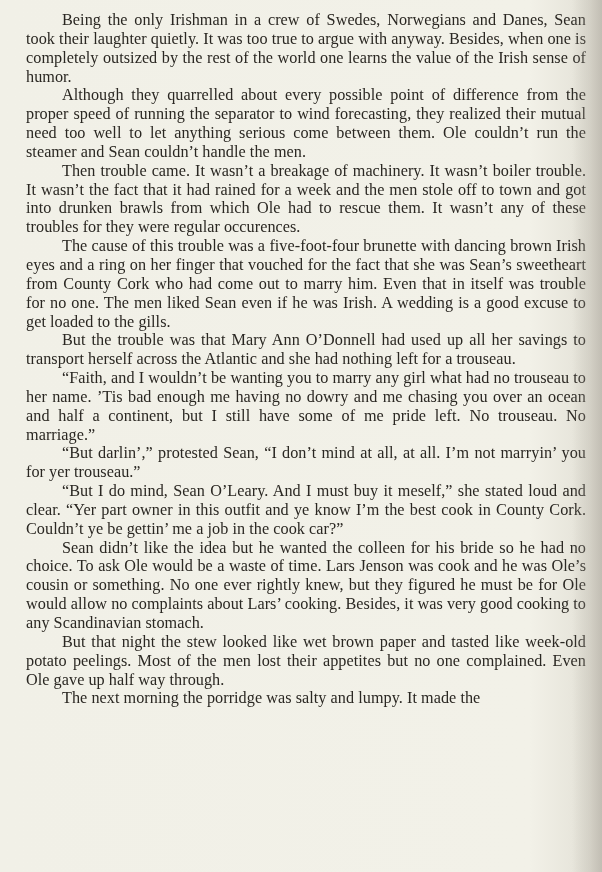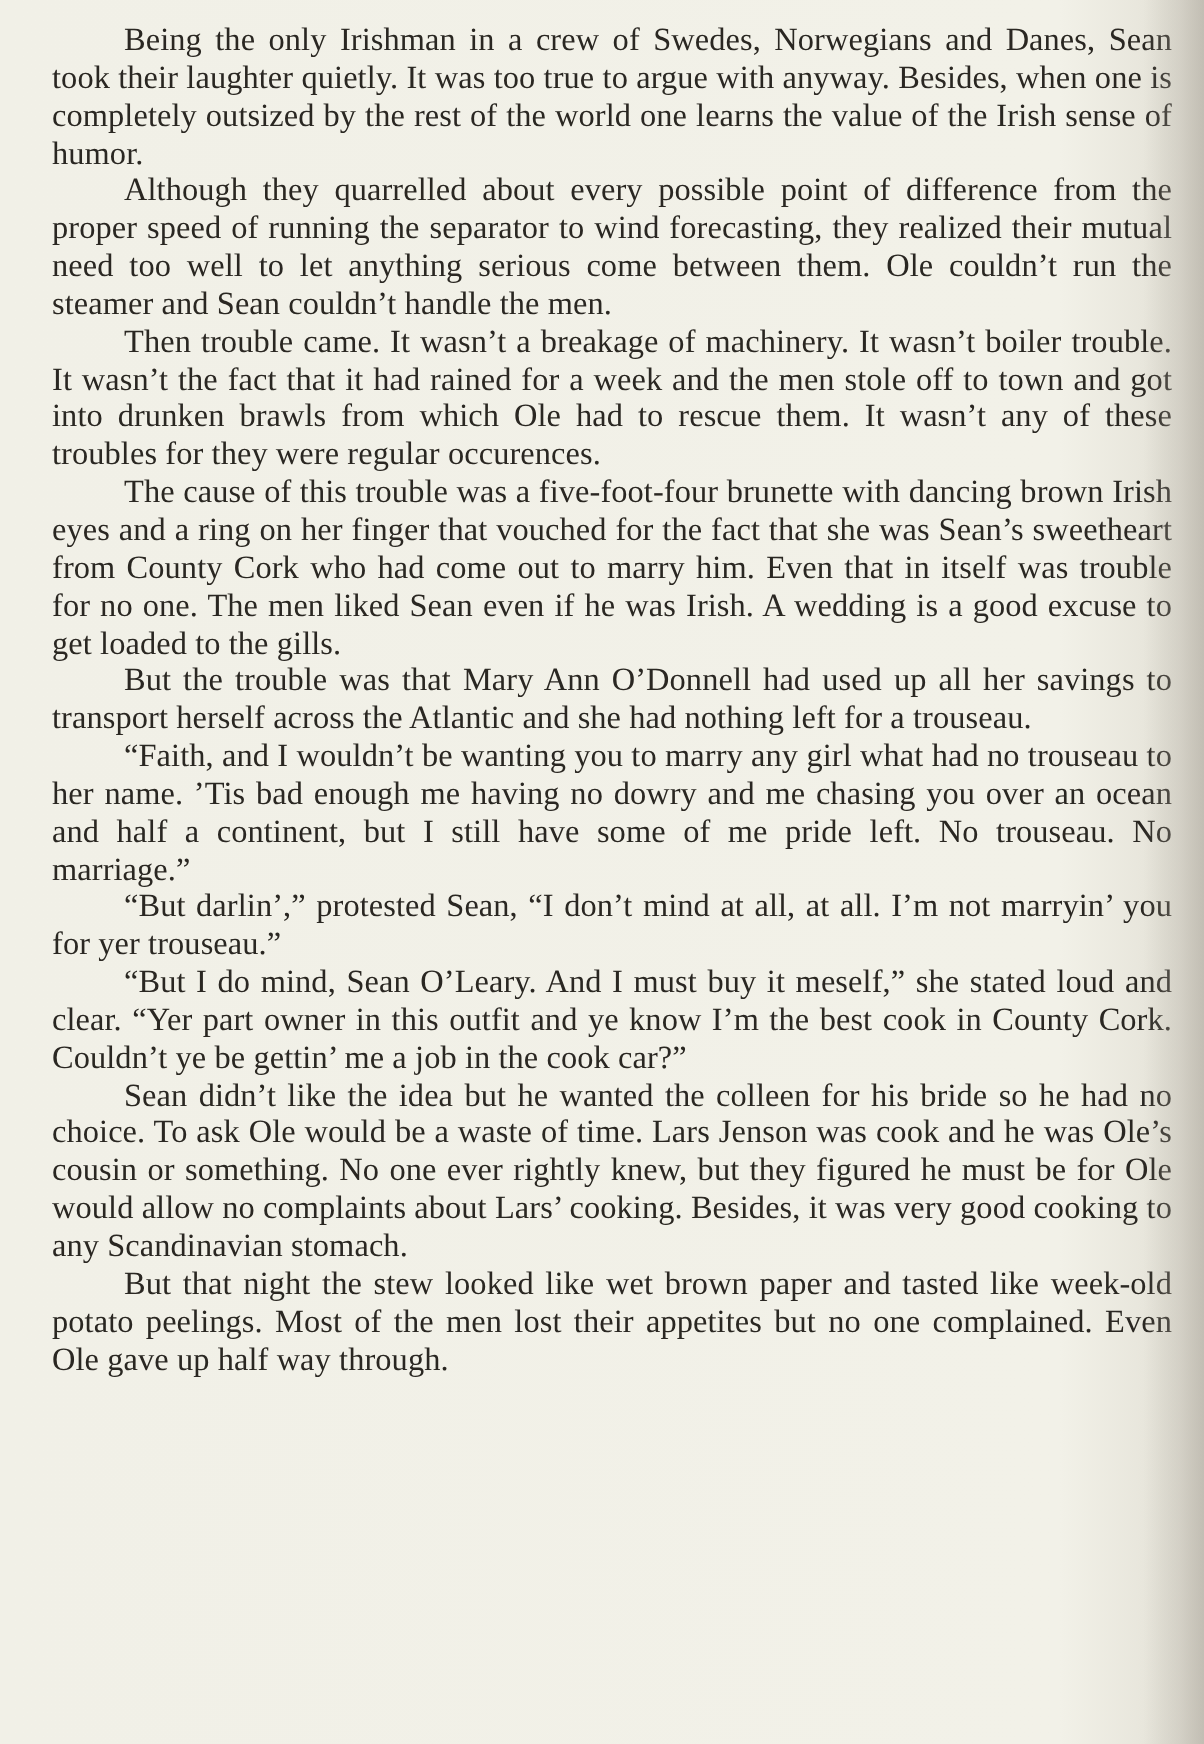--- a/index.html
+++ b/index.html
@@ -39,15 +39,16 @@
     <p>Being the only Irishman in a crew of Swedes, Norwegians and Danes, Sean took their laughter quietly. It was too true to argue with anyway. Besides, when one is completely outsized by the rest of the world one learns the value of the Irish sense of humor.</p>
     <p>Although they quarrelled about every possible point of difference from the proper speed of running the separator to wind forecasting, they realized their mutual need too well to let anything serious come between them. Ole couldn’t run the steamer and Sean couldn’t handle the men.</p>
     <p>Then trouble came. It wasn’t a breakage of machinery. It wasn’t boiler trouble. It wasn’t the fact that it had rained for a week and the men stole off to town and got into drunken brawls from which Ole had to rescue them. It wasn’t any of these troubles for they were regular occurences.</p>
     <p>The cause of this trouble was a five-foot-four brunette with dancing brown Irish eyes and a ring on her finger that vouched for the fact that she was Sean’s sweetheart from County Cork who had come out to marry him. Even that in itself was trouble for no one. The men liked Sean even if he was Irish. A wedding is a good excuse to get loaded to the gills.</p>
     <p>But the trouble was that Mary Ann O’Donnell had used up all her savings to transport herself across the Atlantic and she had nothing left for a trouseau.</p>
     <p>“Faith, and I wouldn’t be wanting you to marry any girl what had no trouseau to her name. ’Tis bad enough me having no dowry and me chasing you over an ocean and half a continent, but I still have some of me pride left. No trouseau. No marriage.”</p>
     <p>“But darlin’,” protested Sean, “I don’t mind at all, at all. I’m not marryin’ you for yer trouseau.”</p>
     <p>“But I do mind, Sean O’Leary. And I must buy it meself,” she stated loud and clear. “Yer part owner in this outfit and ye know I’m the best cook in County Cork. Couldn’t ye be gettin’ me a job in the cook car?”</p>
     <p>Sean didn’t like the idea but he wanted the colleen for his bride so he had no choice. To ask Ole would be a waste of time. Lars Jenson was cook and he was Ole’s cousin or something. No one ever rightly knew, but they figured he must be for Ole would allow no complaints about Lars’ cooking. Besides, it was very good cooking to any Scandinavian stomach.</p>
     <p>But that night the stew looked like wet brown paper and tasted like week-old potato peelings. Most of the men lost their appetites but no one complained. Even Ole gave up half way through.</p>
+    <p>The next morning the porridge was salty and lumpy. It made the</p>
   </div>
   <div class="edge-shadow"></div>
 </div>
 
 </body></html>

